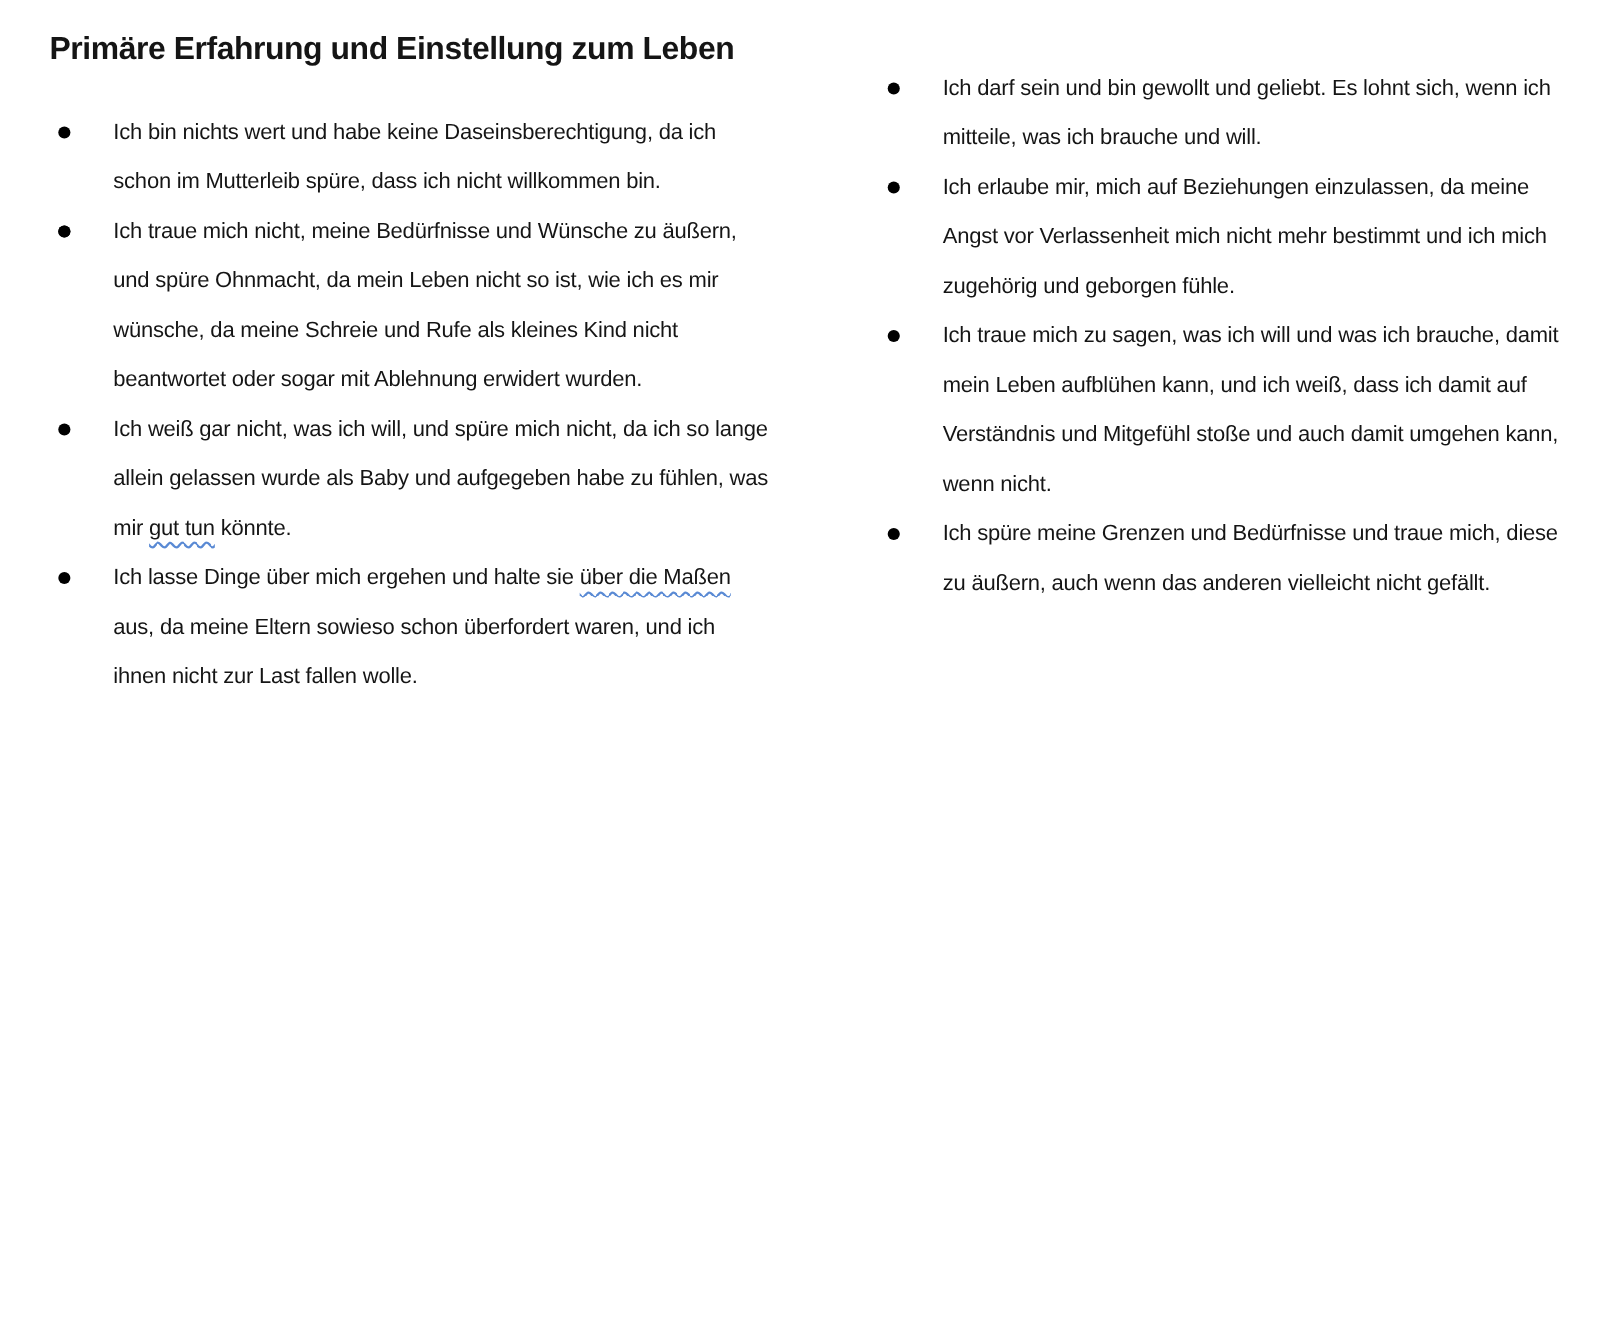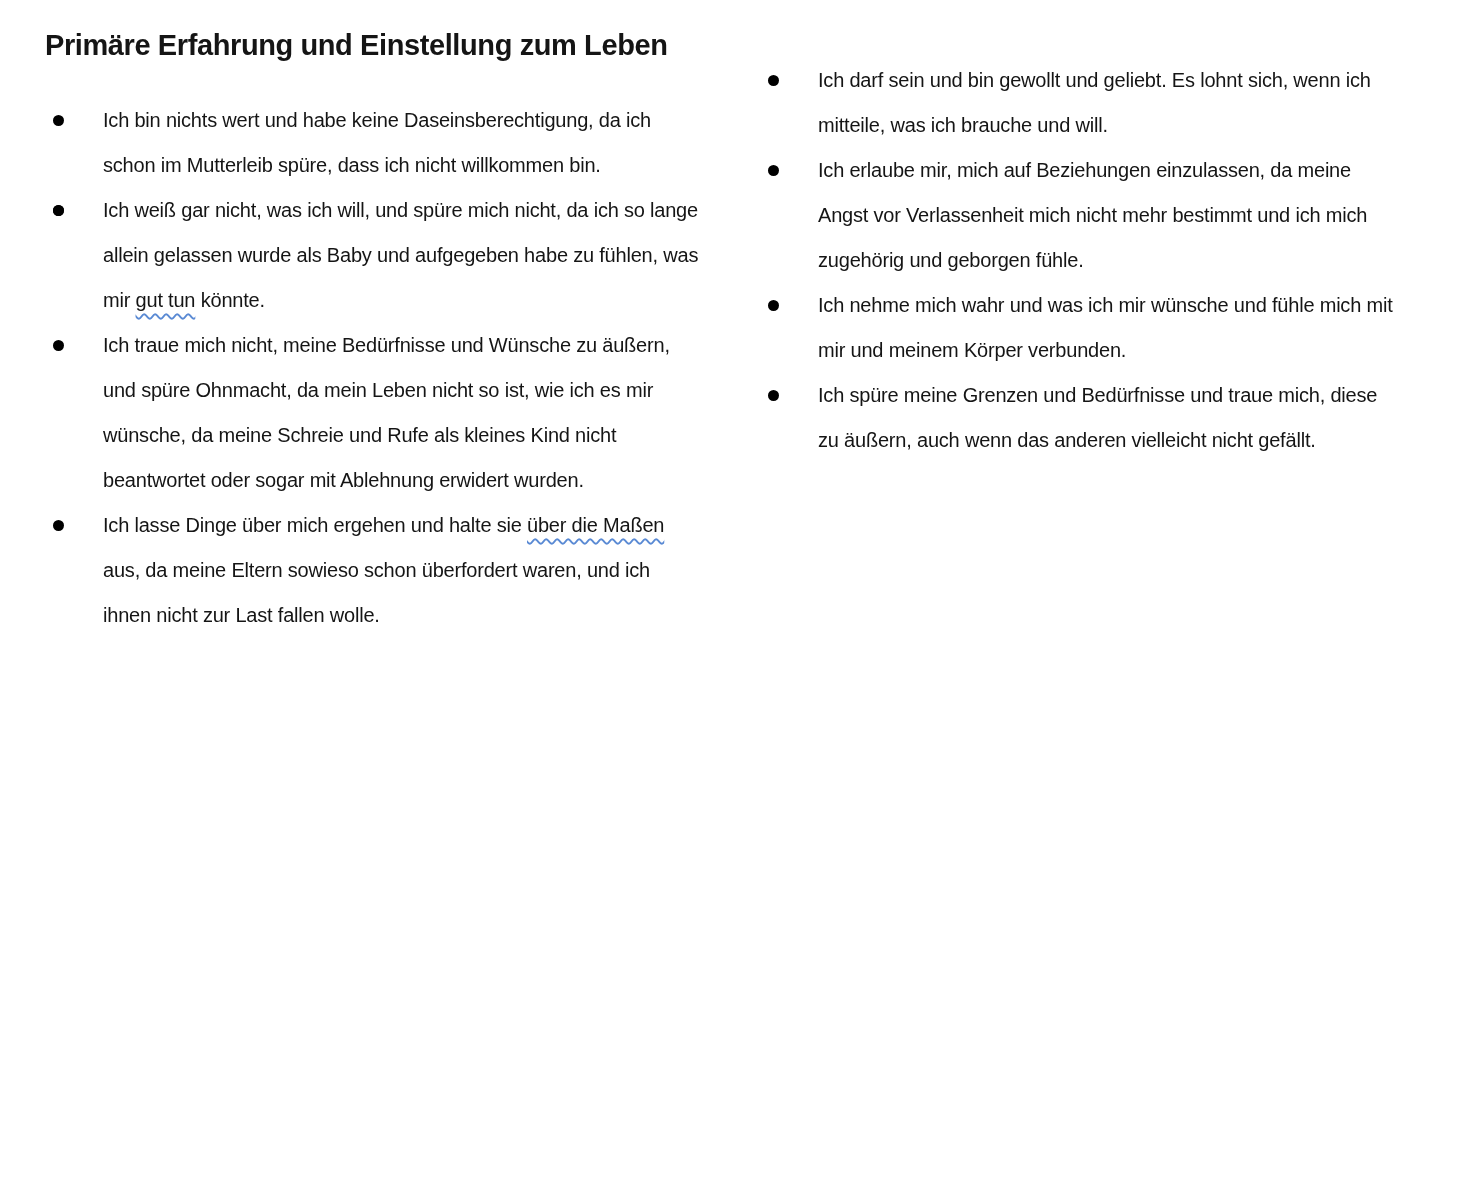--- a/index.html
+++ b/index.html
@@ -14,21 +14,21 @@
     background: var(--bg-color);
     overflow: hidden;
     font-family: "Liberation Sans", sans-serif;
     color: var(--text-color);
   }
   .page {
     width: 1401px;
     height: 1200px;
     padding: 25px 28px 0 45px;
     display: flex;
-    gap: 60px;
+    gap: 99px;
     background: var(--bg-color);
   }
   .column { flex: 0 0 auto; }
   .column.primary { width: 655px; }
   .column.new { width: 633px; }
   .column-heading {
     font-size: 29px;
     font-weight: bold;
     letter-spacing: -0.4px;
     line-height: 40px;
@@ -64,26 +64,26 @@
 </style>
 </head>
 <body>
 
 <div class="page">
   <div class="column primary">
     <h2 class="column-heading">Primäre Erfahrung und Einstellung zum Leben</h2>
     <ul class="bullet-list">
         <li><span class="bullet-dot"></span><span><span>Ich bin nichts wert und habe keine Daseinsberechtigung, da ich schon im Mutterleib spüre, dass ich nicht willkommen bin.</span></span></li>
         <li><span class="bullet-dot"></span></li>
+        <li><span class="bullet-dot"></span><span><span>Ich traue mich nicht, meine Bedürfnisse und Wünsche zu äußern, und spüre Ohnmacht, da mein Leben nicht so ist, wie ich es mir wünsche, da meine Schreie und Rufe als kleines Kind nicht beantwortet oder sogar mit Ablehnung erwidert wurden.</span></span></li>
         <li><span class="bullet-dot"></span><span><span>Ich weiß gar nicht, was ich will, und spüre mich nicht, da ich so lange allein gelassen wurde als Baby und aufgegeben habe zu fühlen, was mir </span><span class="squiggle">gut tun</span><span> könnte.</span></span></li>
-        <li><span class="bullet-dot"></span><span><span>Ich traue mich nicht, meine Bedürfnisse und Wünsche zu äußern, und spüre Ohnmacht, da mein Leben nicht so ist, wie ich es mir wünsche, da meine Schreie und Rufe als kleines Kind nicht beantwortet oder sogar mit Ablehnung erwidert wurden.</span></span></li>
         <li><span class="bullet-dot"></span><span><span>Ich lasse Dinge über mich ergehen und halte sie </span><span class="squiggle">über die Maßen</span><span> aus, da meine Eltern sowieso schon überfordert waren, und ich ihnen nicht zur Last fallen wolle.</span></span></li>
       </ul>
   </div>
   <div class="column new">
     <ul class="bullet-list">
         <li><span class="bullet-dot"></span><span><span>Ich darf sein und bin gewollt und geliebt. Es lohnt sich, wenn ich mitteile, was ich brauche und will.</span></span></li>
         <li><span class="bullet-dot"></span><span><span>Ich erlaube mir, mich auf Beziehungen einzulassen, da meine Angst vor Verlassenheit mich nicht mehr bestimmt und ich mich zugehörig und geborgen fühle.</span></span></li>
-        <li><span class="bullet-dot"></span><span><span>Ich nehme mich wahr und was ich mir wünsche und fühle mich mit mir und meinem Körper verbunden.</span></span></li>
+        <li><span class="bullet-dot"></span><span><span>Ich traue mich zu sagen, was ich will und was ich brauche, damit mein Leben aufblühen kann, und ich weiß, dass ich damit auf Verständnis und Mitgefühl stoße und auch damit umgehen kann, wenn nicht.</span></span></li>
         <li><span class="bullet-dot"></span><span><span>Ich spüre meine Grenzen und Bedürfnisse und traue mich, diese zu äußern, auch wenn das anderen vielleicht nicht gefällt.</span></span></li>
       </ul>
   </div>
 </div>
 
 </body></html>

